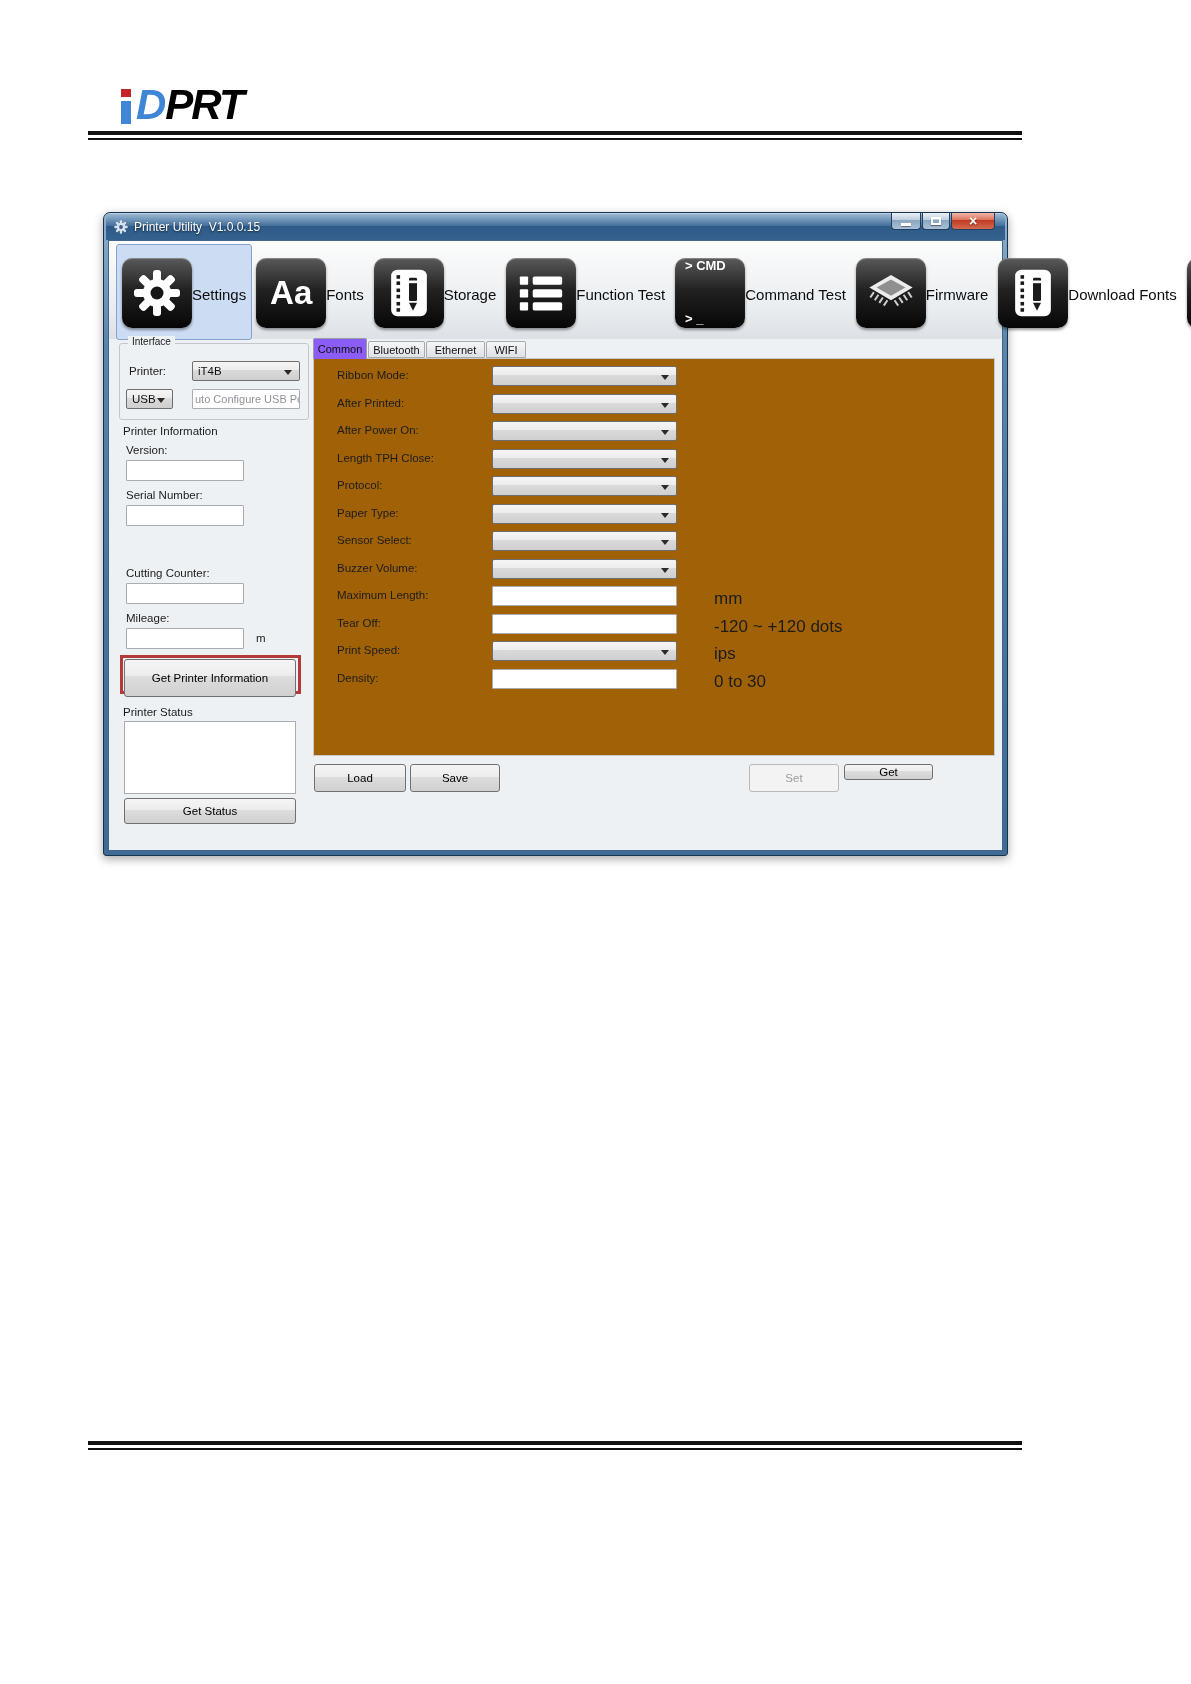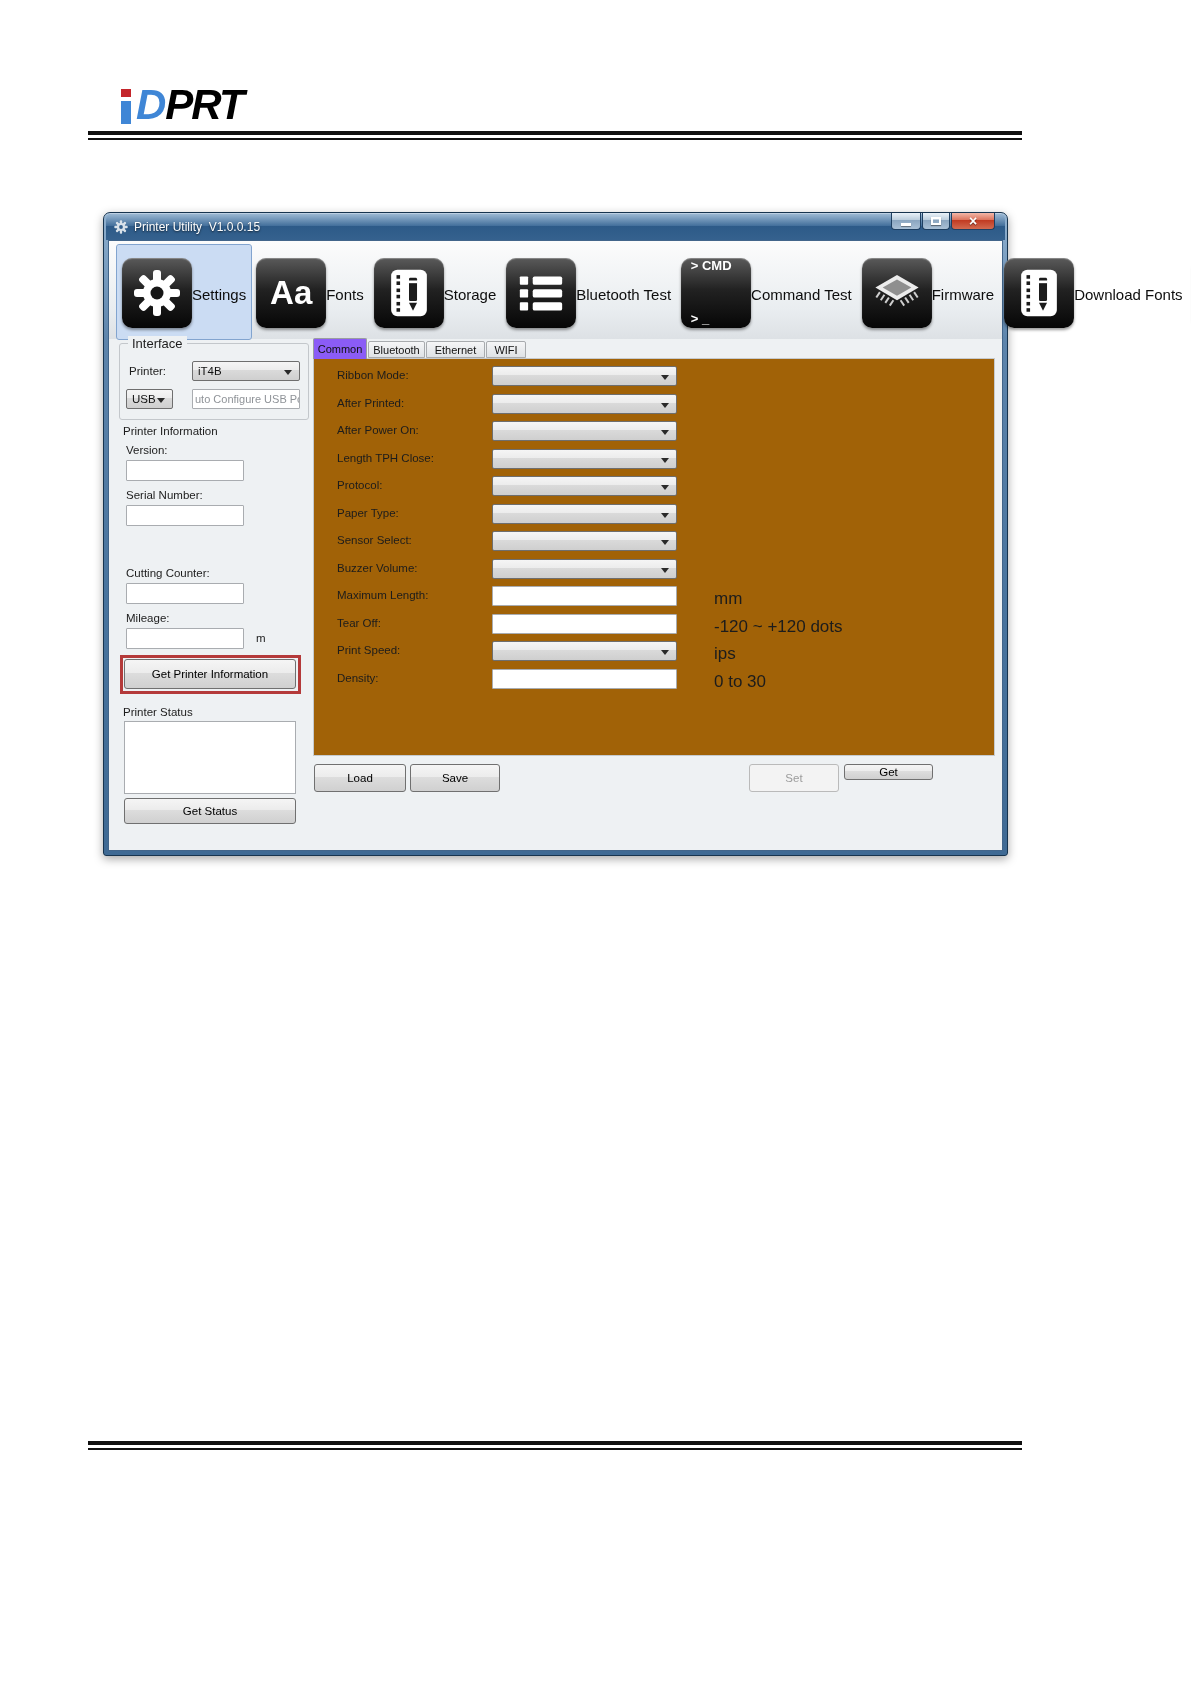--- a/index.html
+++ b/index.html
@@ -44,21 +44,21 @@
   .tool-icon { width:70px; height:70px; border-radius:10px; display:flex; align-items:center; justify-content:center;
                background:linear-gradient(180deg,#5a5a5a 0%, #222222 45%, #060606 100%);
                box-shadow:inset 0 1px 1px rgba(255,255,255,.3), 0 2px 3px rgba(0,0,0,.4); }
   .tool-label { font-size:15px; color:#0d0d0d; margin-top:3px; white-space:nowrap; }
   .icon-aa { color:#ffffff; font-size:33px; font-weight:bold; }
   .icon-cmd { color:#ffffff; font-size:13px; font-weight:bold; line-height:1.35; white-space:pre; }
 
   
   .grouplabel { position:absolute; font-size:11.5px; color:#1c1c1c; }
   .groupbox { position:absolute; border:1px solid #c3c7cb; border-radius:3px; }
-  .legend { position:absolute; top:-8px; left:8px; background:#eef1f3; padding:0 4px; font-size:13px; color:#1c1c1c; }
+  .legend { position:absolute; top:-8px; left:8px; background:#eef1f3; padding:0 4px; font-size:10px; color:#1c1c1c; }
   .flabel { position:absolute; font-size:11.5px; color:#1c1c1c; white-space:nowrap; }
   .combo { position:absolute; height:20px; border:1px solid #6e6e6e; border-radius:2px;
            background:linear-gradient(180deg,#f5f5f5 0%, #ececec 45%, #dadada 46%, #cfcfcf 100%); }
   .combo::after { content:""; position:absolute; right:7px; top:8px; border-left:4px solid transparent;
                   border-right:4px solid transparent; border-top:5px solid #2a2a2a; }
   .combo .combo-text { position:absolute; left:5px; top:3px; font-size:11.5px; color:#111; }
   .tbox { position:absolute; height:21px; background:#ffffff; border:1px solid #a9acb0; border-radius:1px;
           font-size:11.5px; font-family:"Liberation Sans", sans-serif; padding:0 4px; outline:none; }
   .usb-text { position:absolute; height:20px; background:#ffffff; border:1px solid #a9acb0; border-radius:1px;
               font-size:11px; color:#8f9398; padding:3px 2px 0; overflow:hidden; white-space:nowrap; }
@@ -168,21 +168,21 @@
           <div class="tool-icon">
             <svg width="46" height="40" viewBox="0 0 50 42" fill="#ffffff">
               <rect x="2" y="3" width="9" height="9" rx="1"></rect>
                 <rect x="16" y="3" width="32" height="9" rx="2"></rect>
               <rect x="2" y="17" width="9" height="9" rx="1"></rect>
                 <rect x="16" y="17" width="32" height="9" rx="2"></rect>
               <rect x="2" y="31" width="9" height="9" rx="1"></rect>
                 <rect x="16" y="31" width="32" height="9" rx="2"></rect>
             </svg>
           </div>
-          <span class="tool-label">Bluetooth Test</span>
+          <span class="tool-label">Function Test</span>
         </div>
 
         <div class="tool">
           <div class="tool-icon">
             <div class="icon-cmd">
               <div>&gt; CMD</div>
               <div>&gt; _</div>
             </div>
           </div>
           <span class="tool-label">Command Test</span>
@@ -259,21 +259,21 @@
       <input class="tbox" style="left: 17px; top: 219px; width: 118px;">
       <span class="flabel" style="left:17px; top:248px;">Serial Number:</span>
       <input class="tbox" style="left: 17px; top: 264px; width: 118px;">
       <span class="flabel" style="left:17px; top:326px;">Cutting Counter:</span>
       <input class="tbox" style="left: 17px; top: 342px; width: 118px;">
       <span class="flabel" style="left:17px; top:371px;">Mileage:</span>
       <input class="tbox" style="left: 17px; top: 387px; width: 118px;">
       <span class="flabel" style="left:147px; top:391px;">m</span>
 
       <div class="annotation" style="left:11px; top:414px; width:181px; height:39px;"></div>
-      <div class="btn" style="left:15px; top:418px; width:172px; height:30px;">Get Printer Information</div>
+      <div class="btn" style="left:15px; top:418px; width:172px; height:38px;">Get Printer Information</div>
 
       <span class="grouplabel" style="left:14px; top:465px;">Printer Status</span>
       <div class="status-box" style="left:15px; top:480px; width:172px; height:73px;"></div>
       <div class="btn" style="left:15px; top:557px; width:172px; height:26px;">Get Status</div>
 
       <div class="tab active" style="left:204px; width:54px;">Common</div>
       <div class="tab inactive" style="left:259px; width:57px;">Bluetooth</div>
       <div class="tab inactive" style="left:317px; width:59px;">Ethernet</div>
       <div class="tab inactive" style="left:377px; width:40px;">WIFI</div>
 

